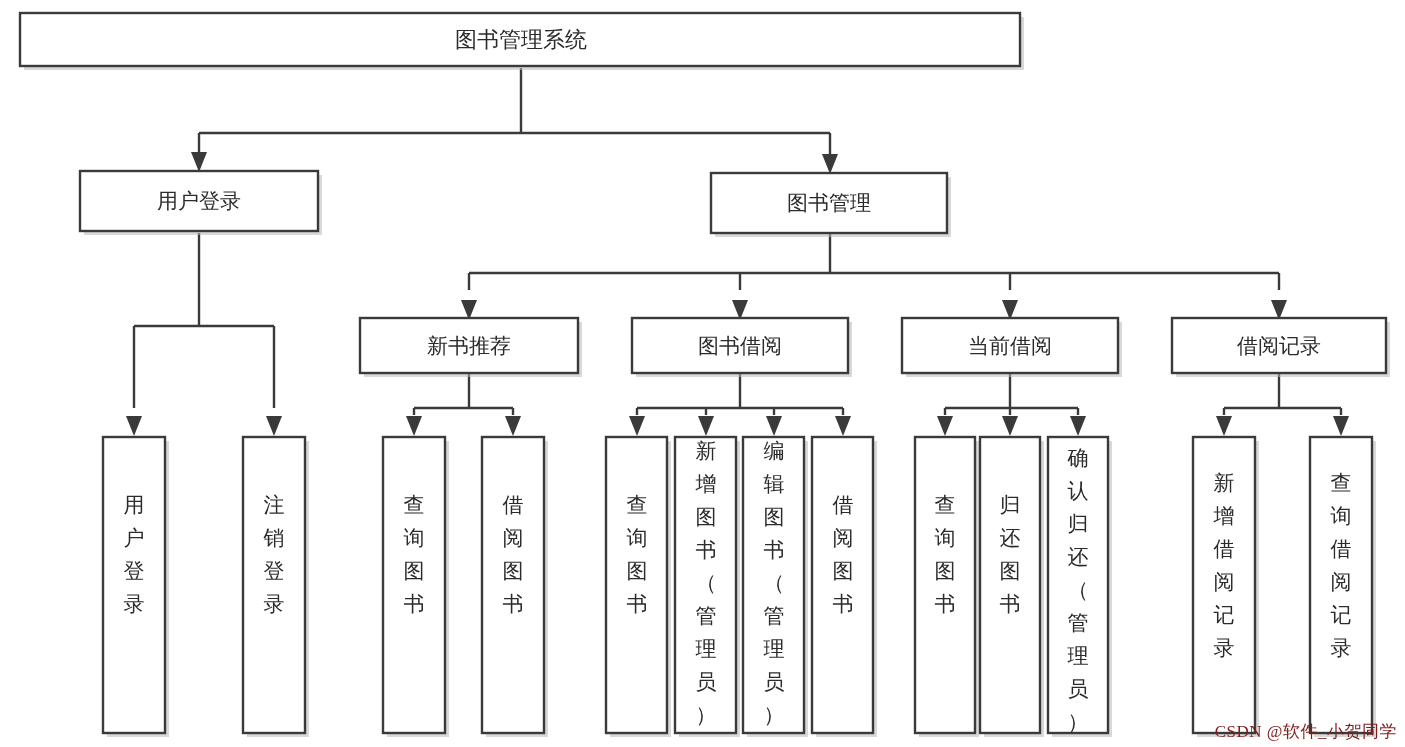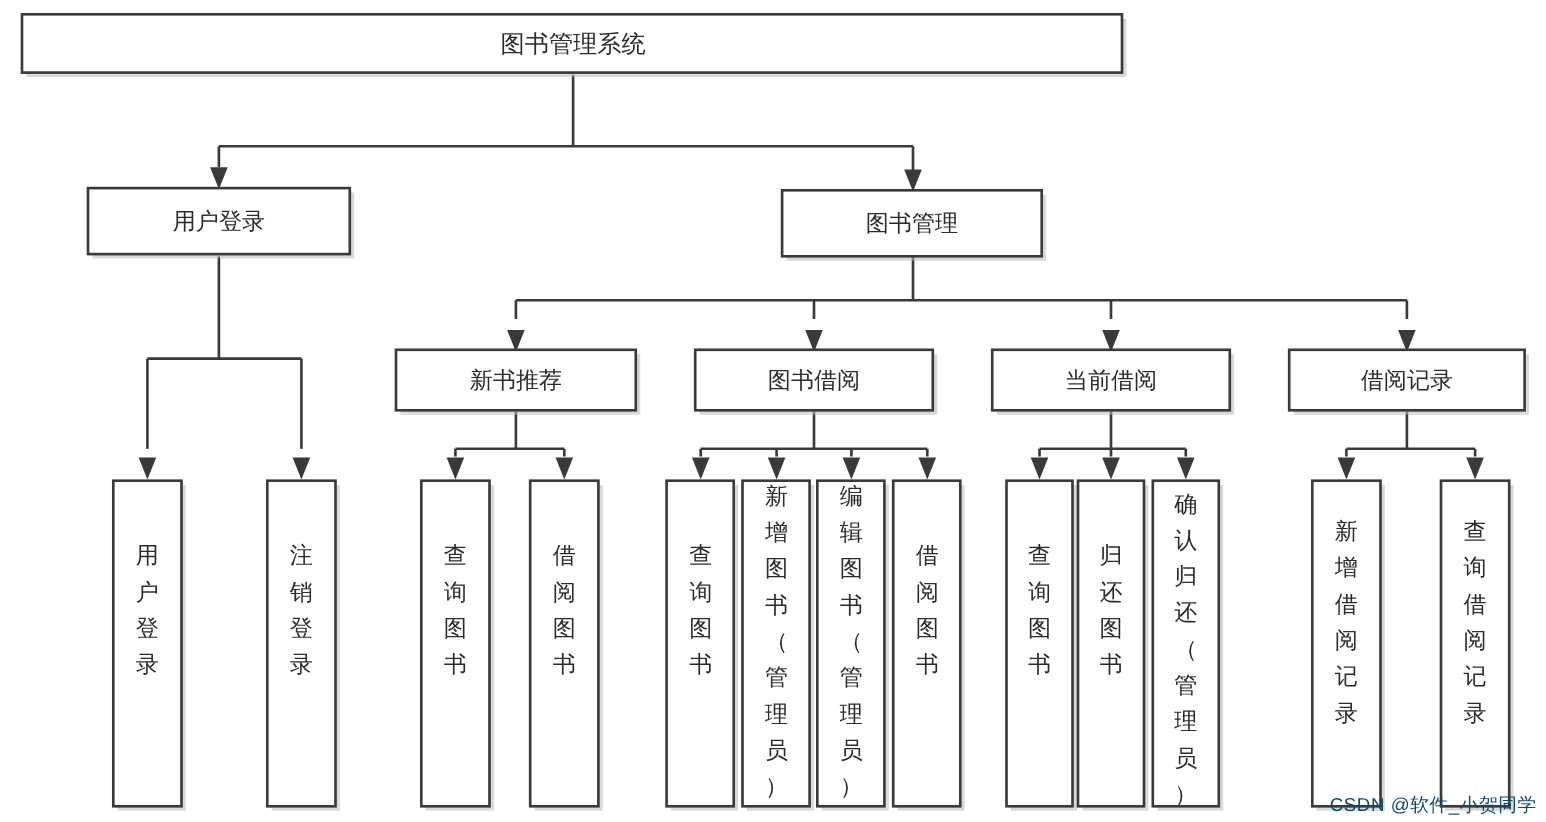--- a/index.html
+++ b/index.html
@@ -59,23 +59,23 @@
     font-size: 21px;
     text-anchor: middle;
   }
   .root-label {
     font-size: 22px;
   }
   .watermark-text {
     position: absolute;
     right: 8px;
     bottom: 4px;
-    font-family: Liberation Sans, sans-serif;
+    font-family: Liberation Serif, serif;
     font-size: 17px;
-    color: #0c4a6e;
+    color: #7f1d1d;
     letter-spacing: 0.5px;
     white-space: nowrap;
     user-select: none;
   }
 </style>
 </head>
 <body>
 
 <div id="diagram-root">
   <svg id="flowchart" viewBox="0 0 1405 747" xmlns="http://www.w3.org/2000/svg">

